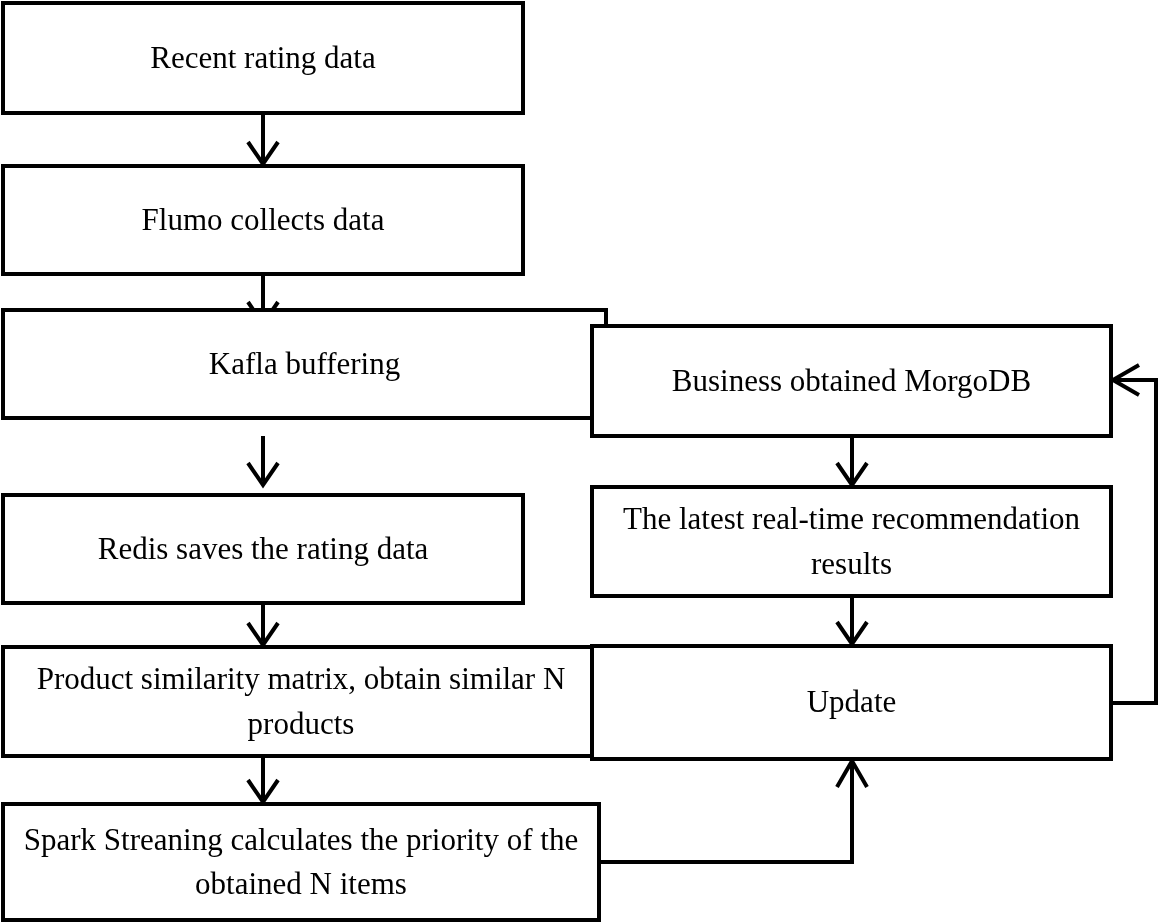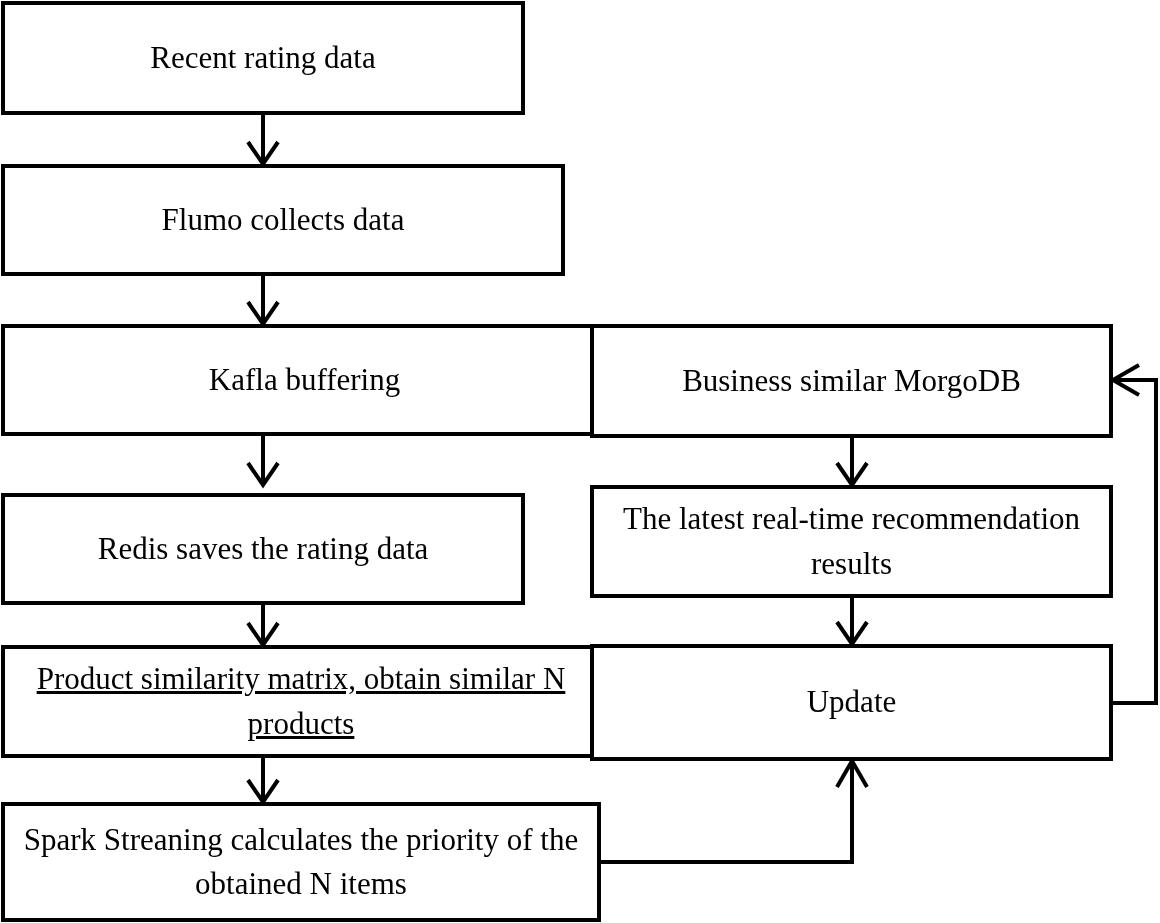--- a/index.html
+++ b/index.html
@@ -94,42 +94,42 @@
     <g>
       <path d="M 1113 703 L 1156 703 L 1156 380 L 1117 380"></path>
       <path d="M 1139 365 L 1113 380 L 1139 395"></path>
     </g>
   </svg>
 
   <div class="node" style="left:1px; top:1px; width:524px; height:114px;">
     <span class="label">Recent rating data</span>
   </div>
 
-  <div class="node" style="left:1px; top:164px; width:564px; height:112px;">
+  <div class="node" style="left:1px; top:164px; width:524px; height:112px;">
     <span class="label">Flumo collects data</span>
   </div>
 
-  <div class="node" style="left:1px; top:324px; width:607px; height:112px;justify-content:center;">
+  <div class="node" style="left:1px; top:308px; width:607px; height:112px;justify-content:center;">
     <span class="label">Kafla buffering</span>
   </div>
 
   <div class="node" style="left:1px; top:485px; width:524px; height:112px;margin-top:8px;">
     <span class="label">Redis saves the rating data</span>
   </div>
 
-  <div class="node" style="left:1px; top:645px; width:600px; height:113px;text-decoration:underline;">
+  <div class="node" style="left:1px; top:645px; width:600px; height:113px;">
     <span class="label">Product similarity matrix, obtain similar N products</span>
   </div>
 
   <div class="node" style="left:1px; top:802px; width:600px; height:120px;">
     <span class="label">Spark Streaning calculates the priority of the obtained N items</span>
   </div>
 
   <div class="node" style="left:590px; top:324px; width:523px; height:114px;">
-    <span class="label">Business similar MorgoDB</span>
+    <span class="label">Business obtained MorgoDB</span>
   </div>
 
   <div class="node" style="left:590px; top:644px; width:523px; height:117px;">
     <span class="label">Update</span>
   </div>
 
   <div class="node" style="left:590px; top:485px; width:523px; height:113px;">
     <span class="label">The latest real-time recommendation results</span>
   </div>
 

